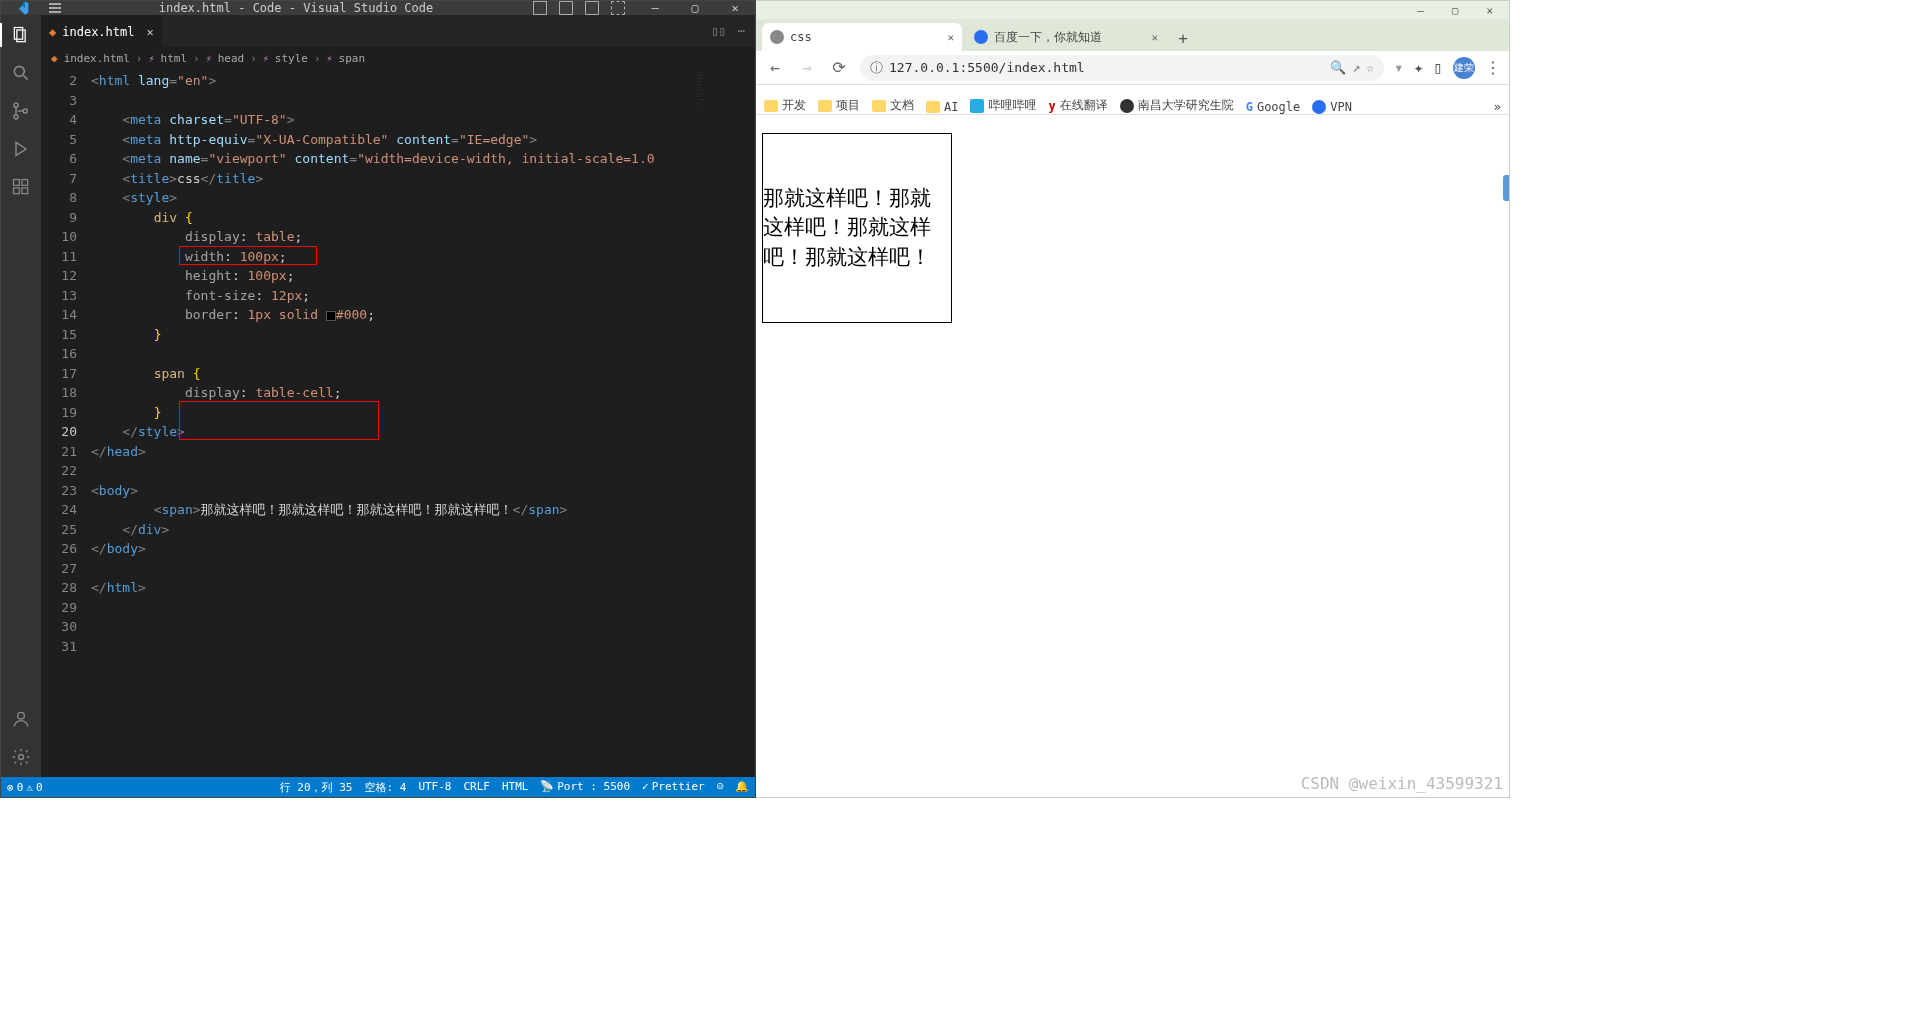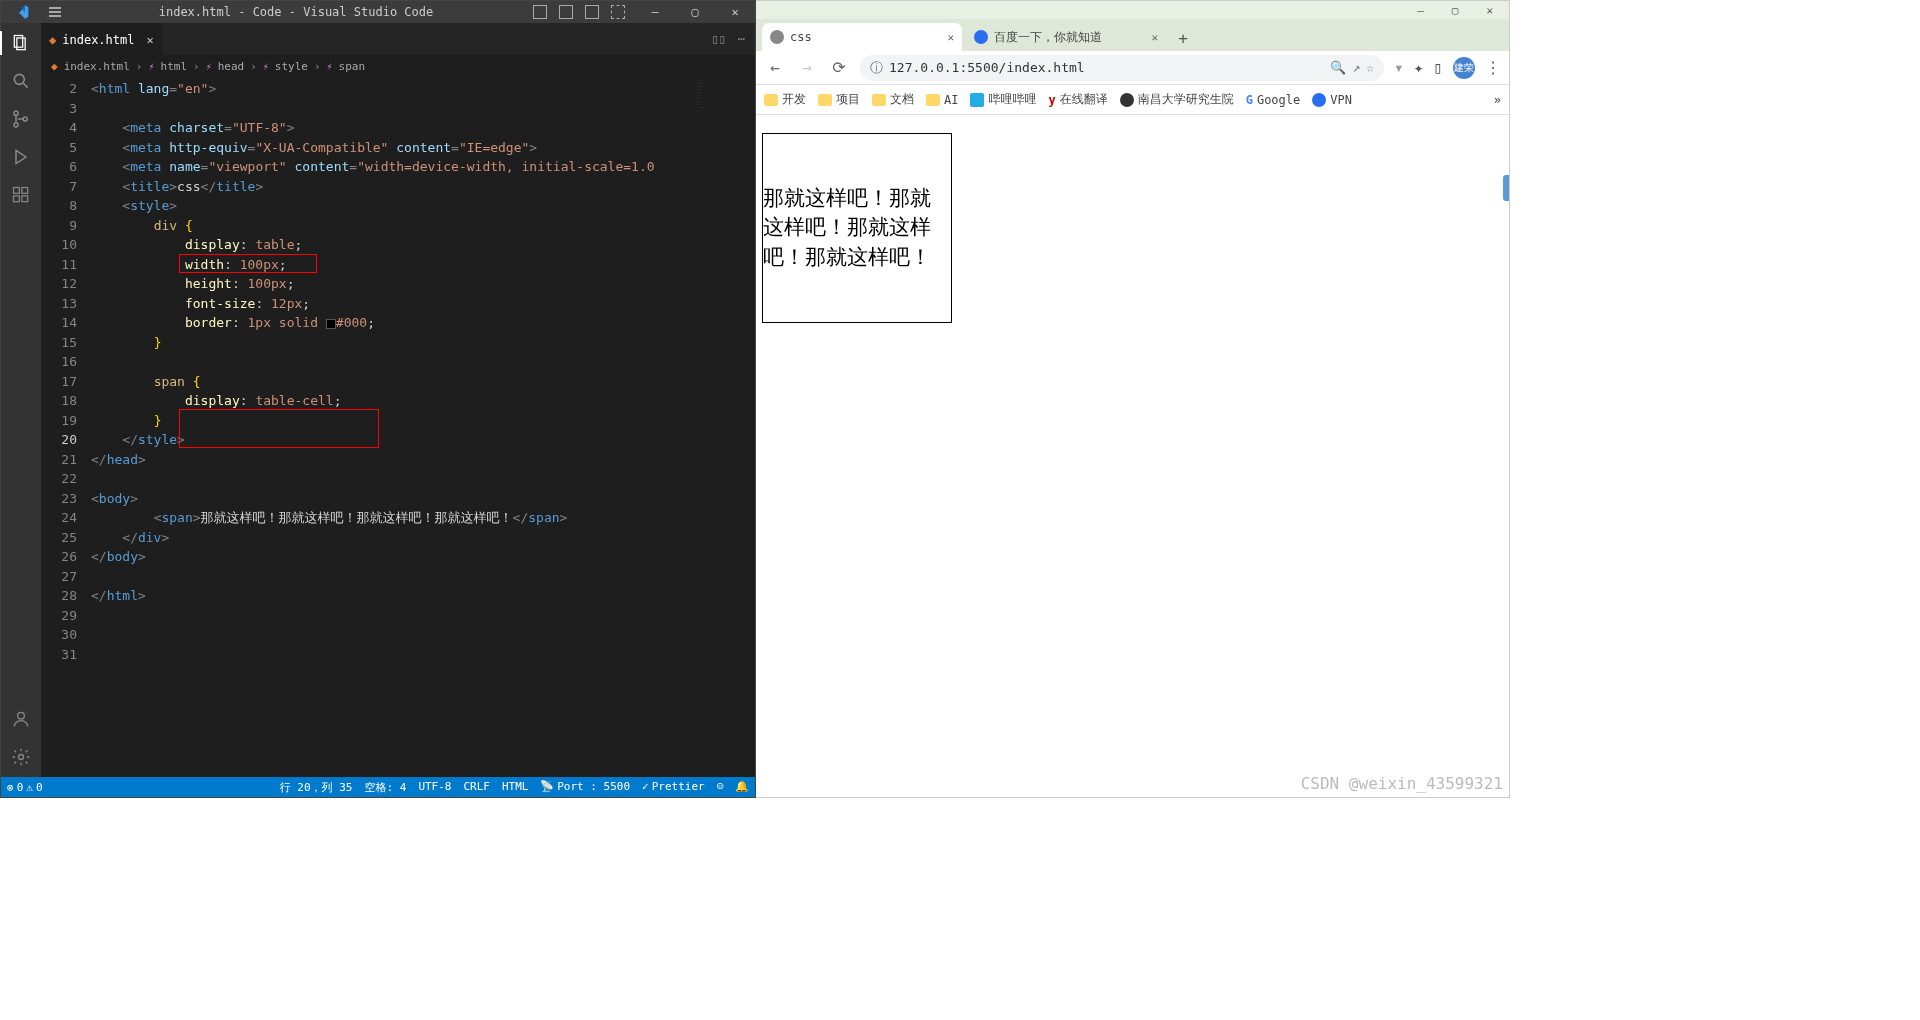--- a/index.html
+++ b/index.html
@@ -1,18 +1,18 @@
 <!DOCTYPE html>
 <html><head>
 <meta charset="utf-8">
 <style>
 *{margin:0;padding:0;box-sizing:border-box;font-family:"Segoe UI",Consolas,"Microsoft YaHei",monospace}
 body{display:flex;width:1510px;height:798px;overflow:hidden;background:#fff}
 .vscode{width:756px;height:100%;display:flex;flex-direction:column;background:#1e1e1e;color:#ccc;font-size:12px;border:1px solid #444}
-.vs-titlebar{height:22px;background:#3c3c3c;display:flex;align-items:center;color:#ccc}
+.vs-titlebar{height:14px;background:#3c3c3c;display:flex;align-items:center;color:#ccc}
 .vs-menu-icon{width:40px;display:flex;justify-content:center}
 .vs-hamburger{width:28px;display:flex;justify-content:center}
 .vs-title{flex:1;text-align:center;font-size:12px;color:#ccc}
 .vs-layout-icons{display:flex;gap:12px;padding:0 10px}
 .vs-layout-icons span{width:14px;height:14px;border:1px solid #aaa;display:inline-block}
 .vs-wincontrols{display:flex}
 .vs-wincontrols div{width:40px;height:30px;display:flex;align-items:center;justify-content:center;color:#ccc}
 .vs-body{flex:1;display:flex}
 .activitybar{width:40px;background:#333;display:flex;flex-direction:column;align-items:center;padding-top:8px;gap:14px}
 .activitybar .aicon{width:24px;height:24px;display:flex;align-items:center;justify-content:center;color:#858585;font-size:18px}
@@ -31,21 +31,21 @@
 .code-area{flex:1;display:flex;position:relative;font-family:Consolas,monospace;font-size:13px}
 .gutter{width:50px;text-align:right;color:#858585;padding-right:14px;padding-top:2px;background:#1e1e1e}
 .gutter div{height:19.5px;line-height:19.5px}
 .lines{flex:1;padding-top:2px;position:relative}
 .lines div.ln{height:19.5px;line-height:19.5px;white-space:pre}
 .t-tag{color:#569cd6}
 .t-attr{color:#9cdcfe}
 .t-str{color:#ce9178}
 .t-punc{color:#808080}
 .t-sel{color:#d7ba7d}
-.t-prop{color:#fef9c3}
+.t-prop{color:#a3a3a3}
 .t-val{color:#ce9178}
 .t-txt{color:#d4d4d4}
 .t-brace{color:#ffd700}
 .colorbox{display:inline-block;width:10px;height:10px;background:#000;border:1px solid #555;vertical-align:middle}
 .redbox{position:absolute;border:1.5px solid #ff0000}
 .minimap{position:absolute;right:0;top:0;width:60px;height:100%;opacity:0.4;font-size:2px;color:#888;padding:2px}
 .minimap div{line-height:3px}
 .statusbar{height:20px;background:#007acc;color:#fff;display:flex;align-items:center;font-size:11px}
 .statusbar .sb-item{padding:0 6px;display:flex;align-items:center;gap:3px;height:100%}
 .statusbar .sb-right{margin-left:auto;display:flex}
@@ -58,21 +58,21 @@
 .ch-tab .favicon{width:14px;height:14px;border-radius:50%}
 .ch-tab .ttl{flex:1;color:#444}
 .ch-tab .x{color:#666;font-size:11px}
 .ch-newtab{width:26px;height:26px;display:flex;align-items:center;justify-content:center;color:#555}
 .ch-addr{height:34px;background:#fff;border-bottom:1px solid #e0e0e0;display:flex;align-items:center;padding:0 8px;gap:10px}
 .nav-btn{width:22px;height:22px;display:flex;align-items:center;justify-content:center;color:#666;border-radius:50%}
 .url-box{flex:1;height:26px;background:#f1f3f4;border-radius:13px;display:flex;align-items:center;padding:0 10px;gap:6px;font-size:13px;color:#333}
 .url-box .info{color:#777}
 .ext-icons{display:flex;gap:10px;align-items:center;color:#555}
 .avatar{width:22px;height:22px;border-radius:50%;background:#4682d4;color:#fff;font-size:10px;display:flex;align-items:center;justify-content:center}
-.ch-bm{height:30px;border-bottom:1px solid #e0e0e0;display:flex;align-items:center;padding:0 8px;gap:12px;font-size:12px;color:#444}
+.ch-bm{height:30px;border-bottom:1px solid #e0e0e0;display:flex;align-items:flex-end;padding:0 8px;gap:12px;font-size:12px;color:#444}
 .bm-item{display:flex;align-items:center;gap:4px}
 .bm-folder{width:14px;height:12px;background:#ffd768;border-radius:2px}
 .ch-content{flex:1;background:#fff;position:relative;padding:18px 0 0 6px}
 .demo-box{display:table;width:190px;height:190px;border:1px solid #000;font-size:21px;line-height:1.4}
 .demo-box span{display:table-cell;vertical-align:middle}
 .watermark{position:absolute;bottom:4px;right:6px;color:#bbb;font-size:16px}
 .blue-handle{position:absolute;right:0;top:60px;width:6px;height:26px;background:#5b9bd5;border-radius:3px 0 0 3px}
 </style>
 </head>
 <body>

